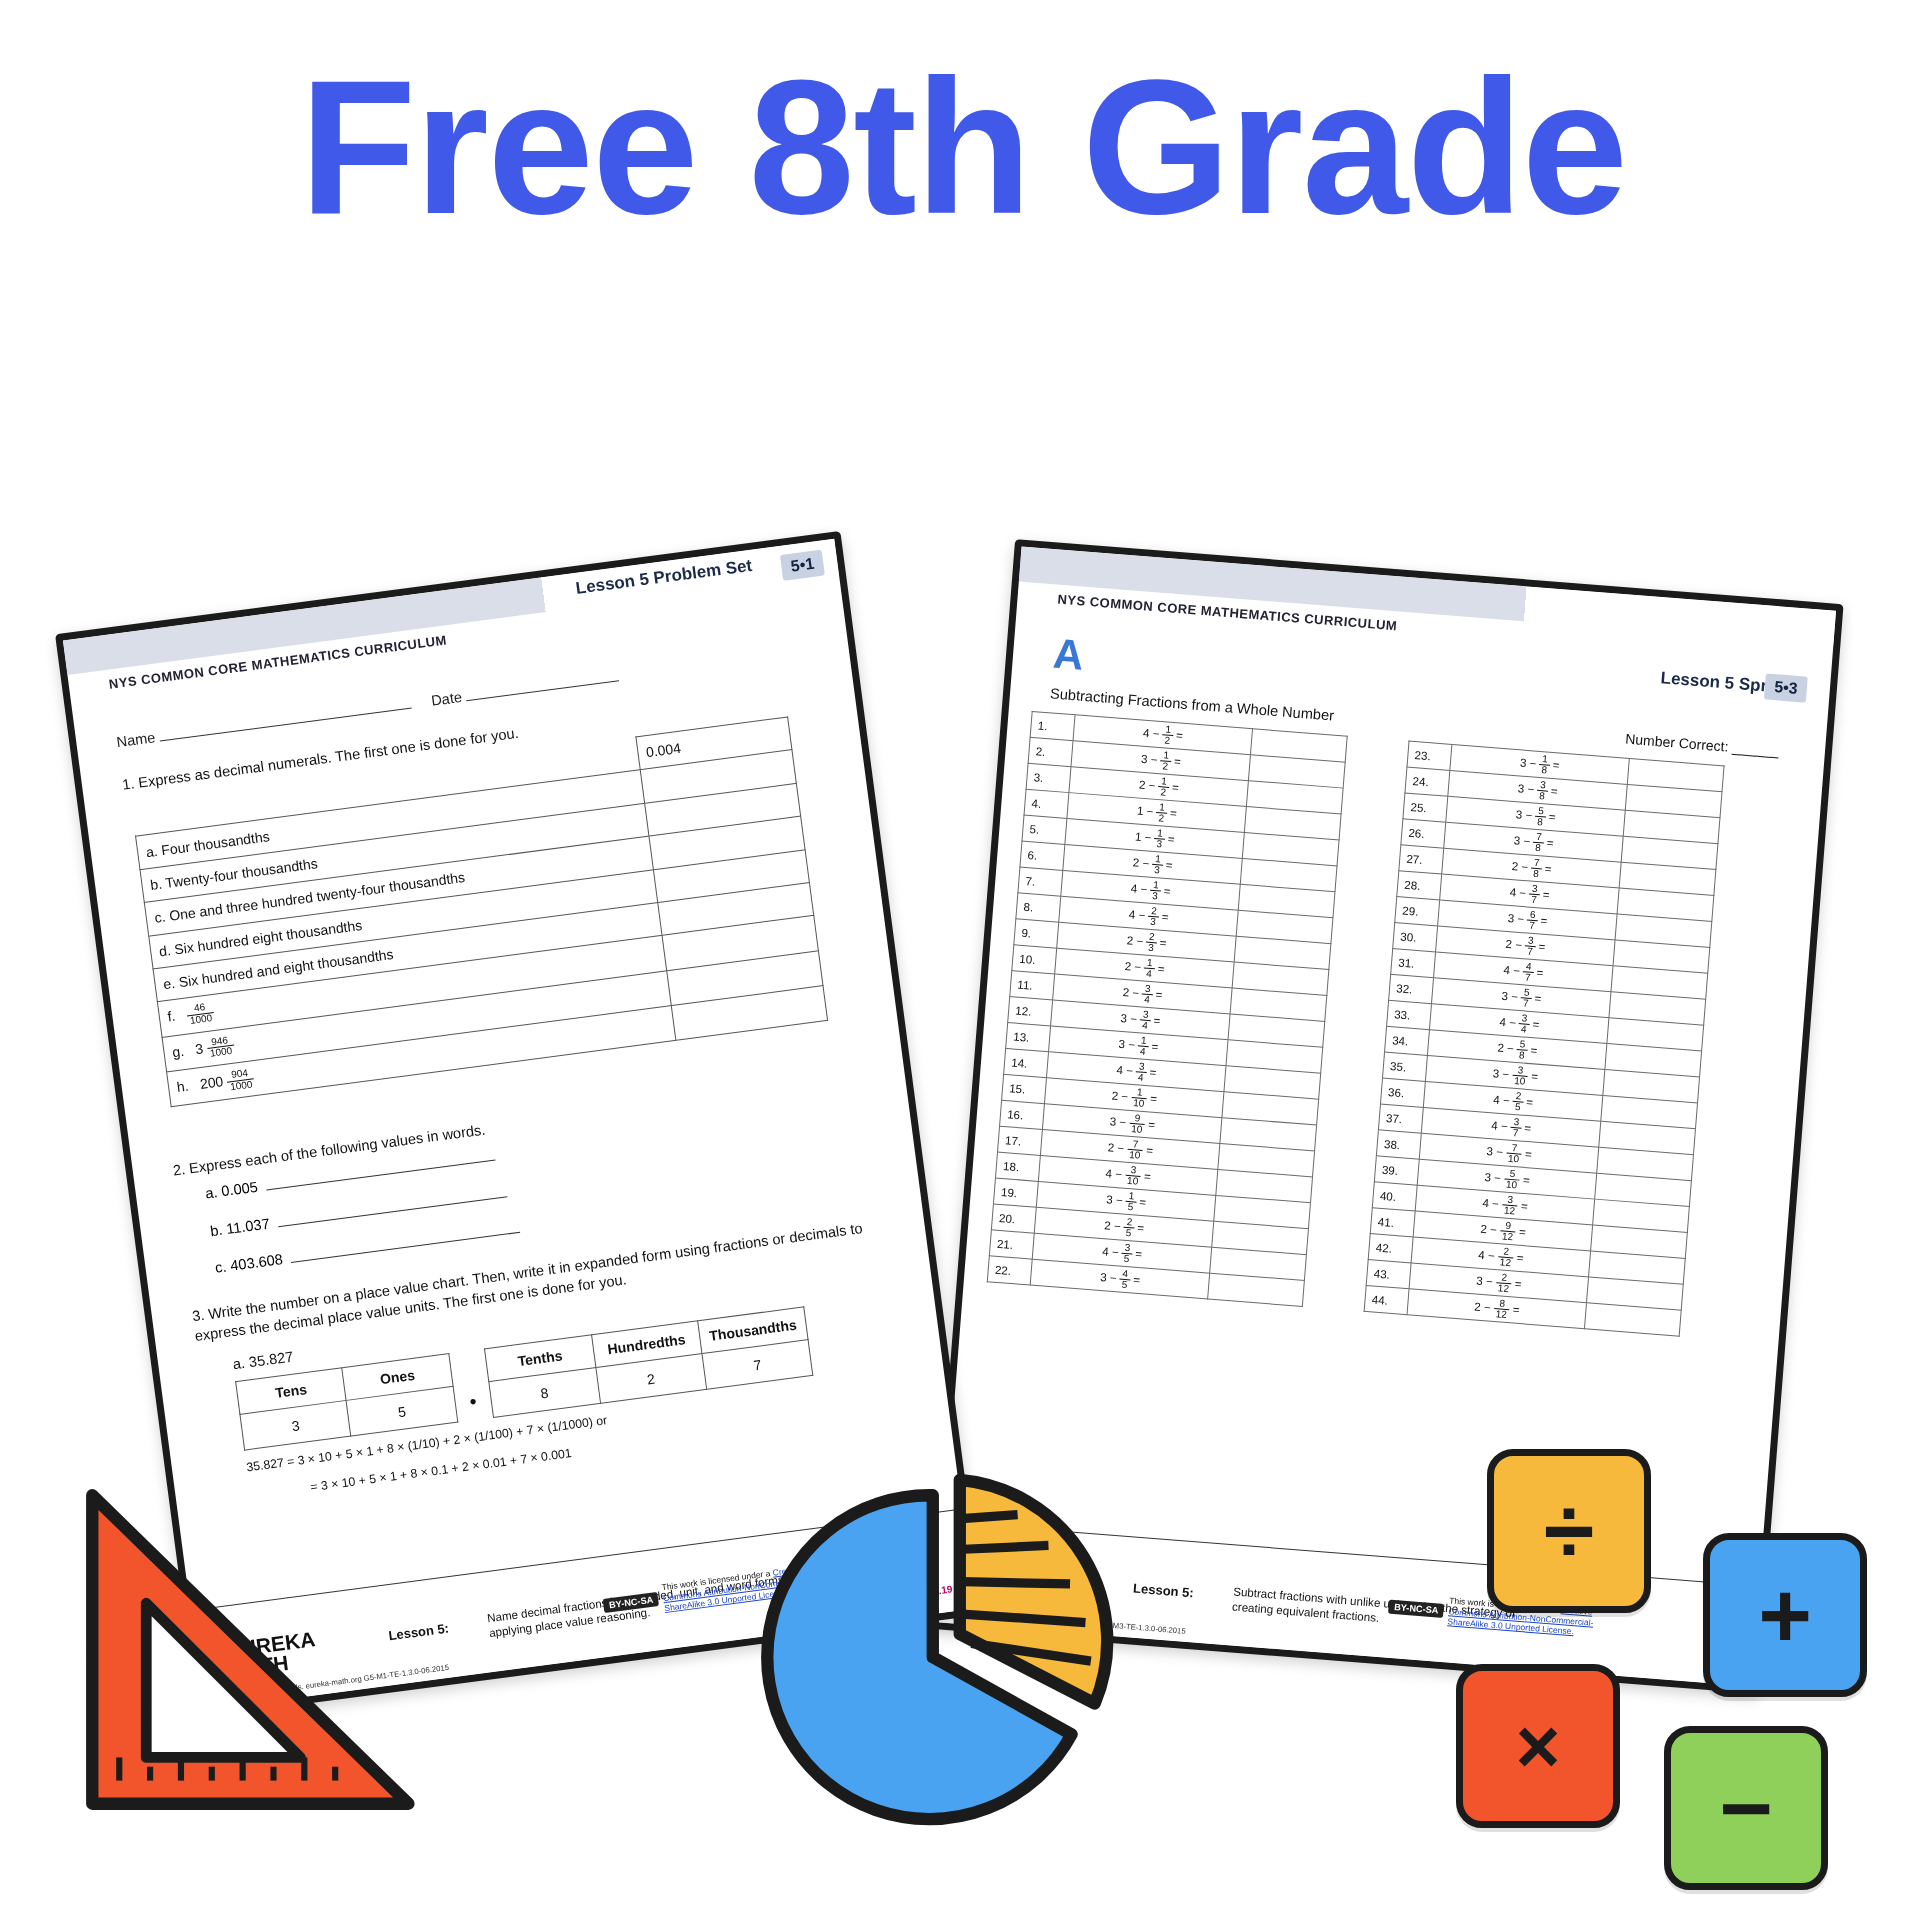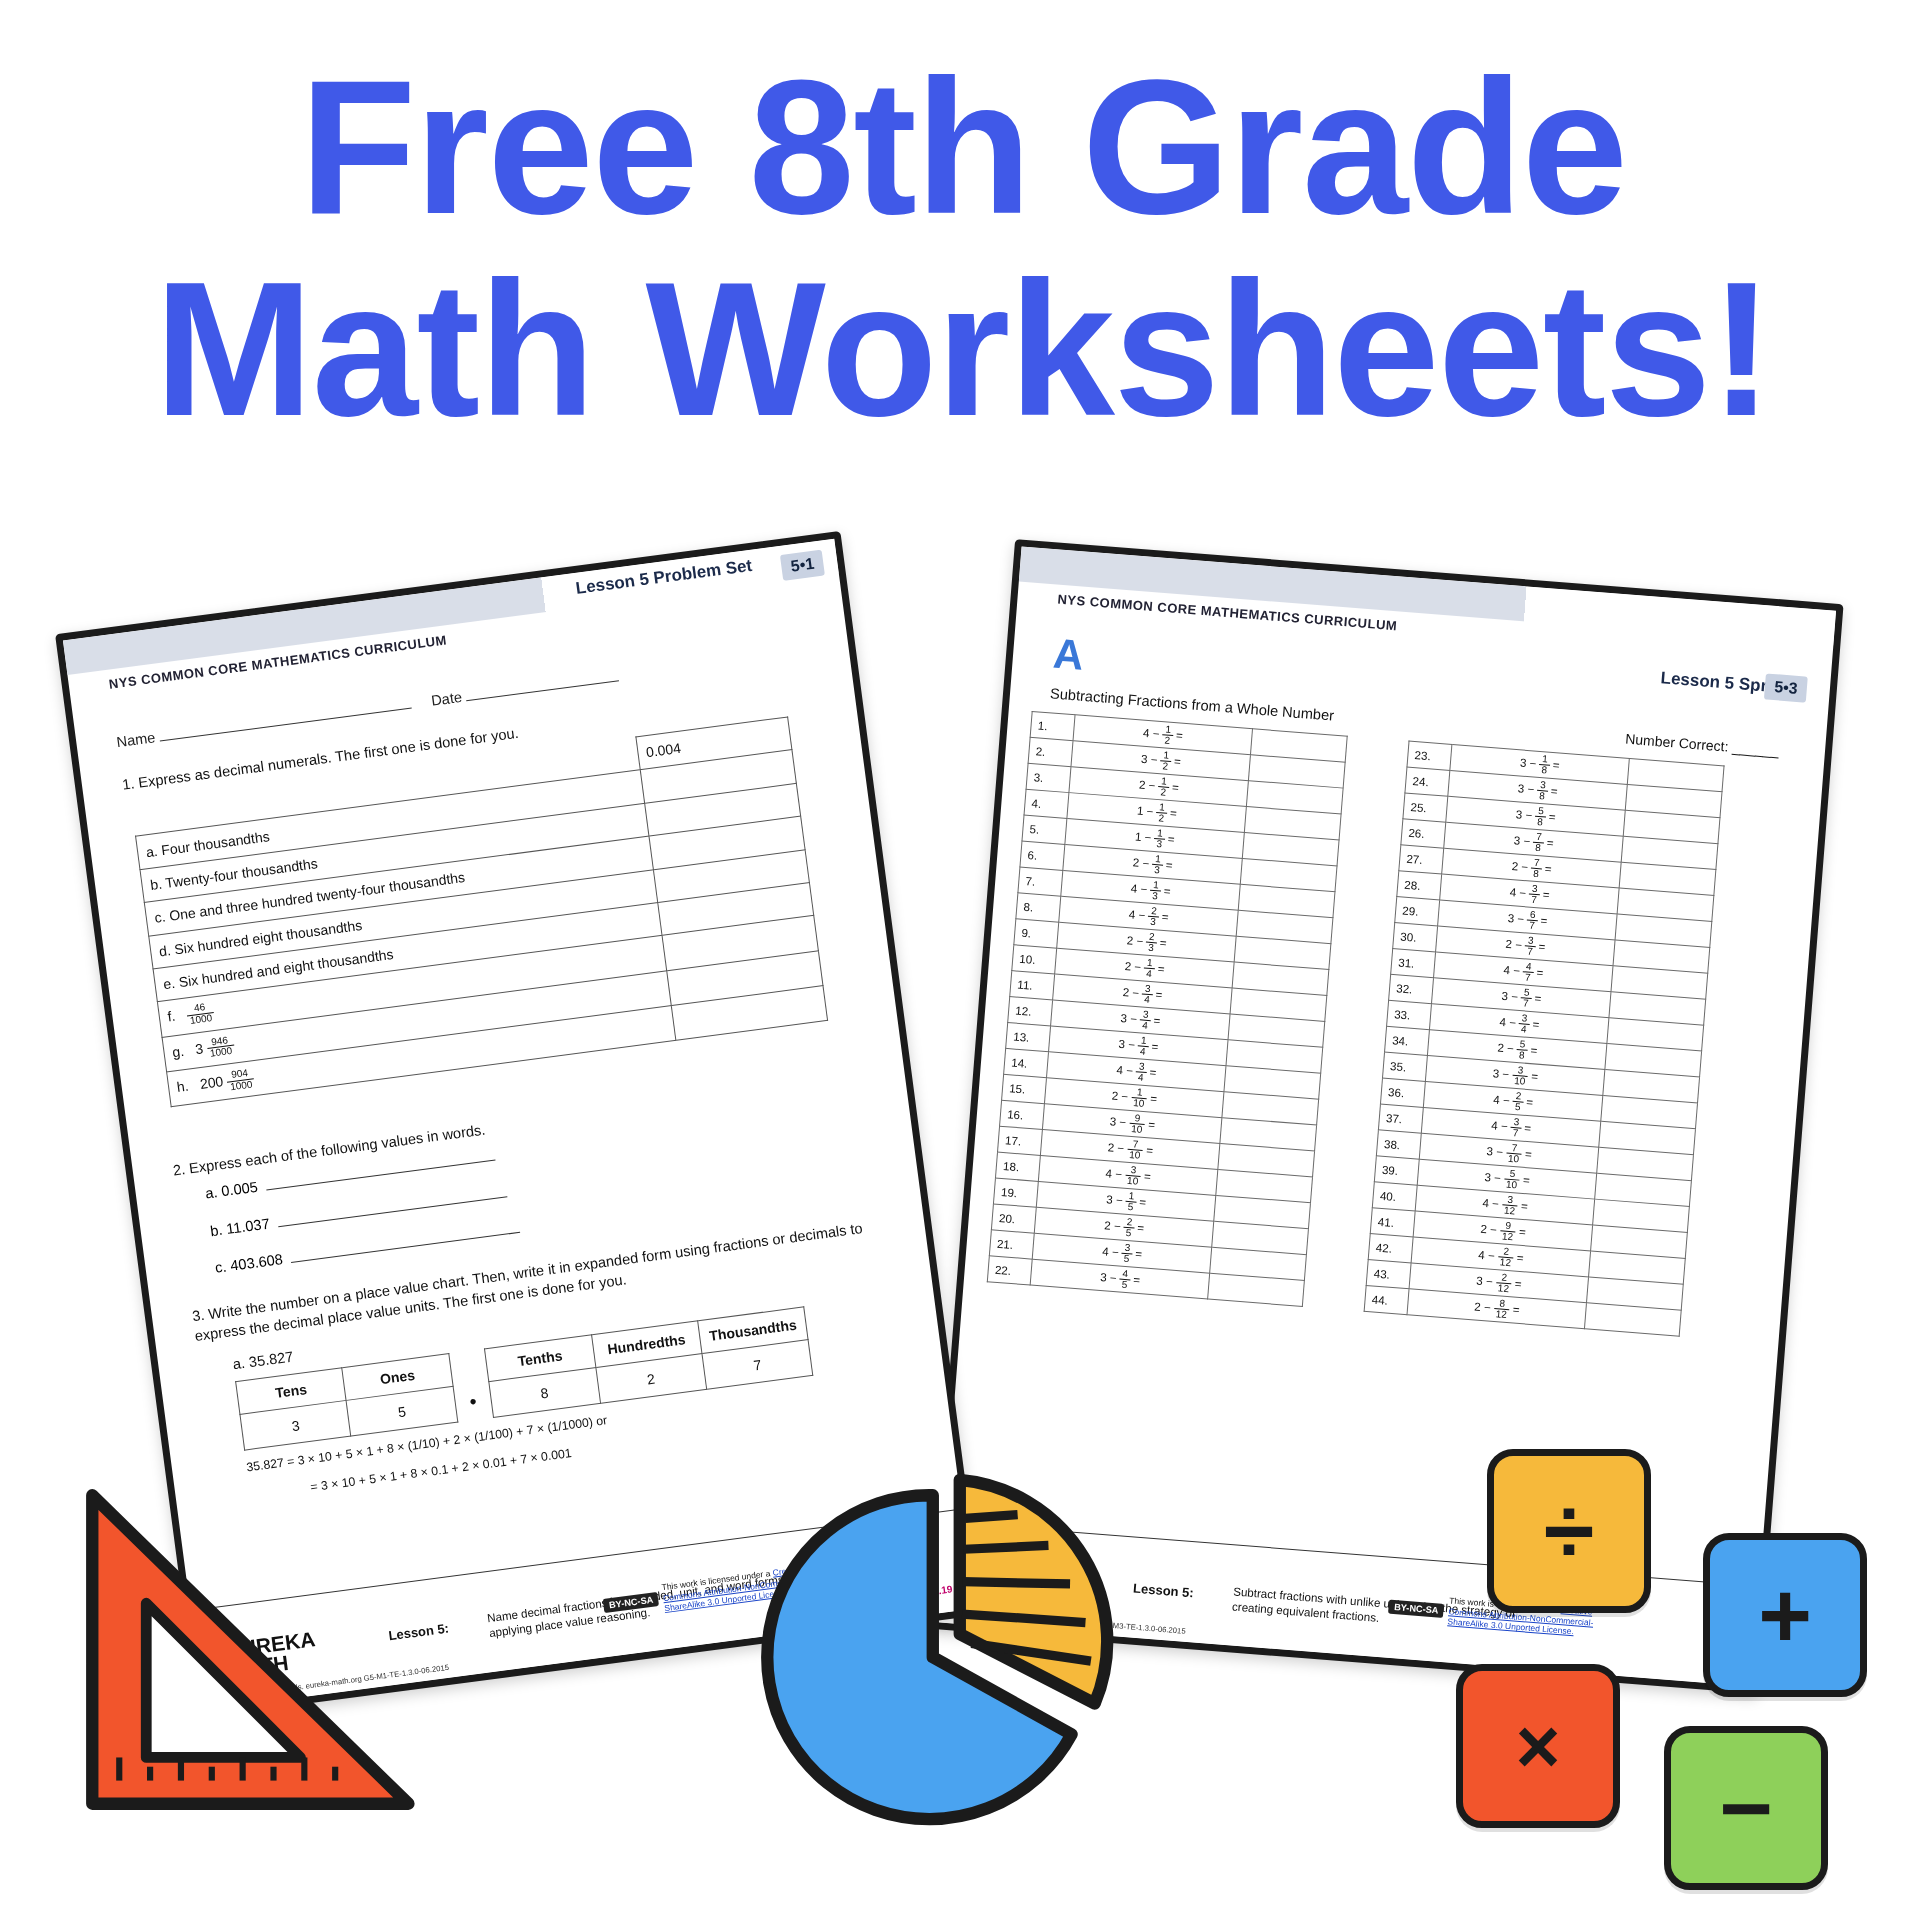--- a/index.html
+++ b/index.html
@@ -100,21 +100,20 @@
   #op-times{left:1456px;top:1664px;width:150px;height:150px;background:#f2552c;}
   #op-minus{left:1664px;top:1726px;width:150px;height:150px;background:#8ed05a;}
   .opglyph{font-size:92px;font-weight:800;color:#1b1b1b;line-height:1;}
   .opglyph.sm{font-size:77px;}
 </style>
 </head>
 <body>
 
 <div class="hero">
   <span class="l1">Free 8th Grade</span>
-  <span class="l2">Math Worksheets!</span>
 </div>
 
 <div class="sheet" id="sheet-right">
   <div class="hdr-band"></div>
   <div class="hdr-text">NYS COMMON CORE MATHEMATICS CURRICULUM</div>
   <div class="hdr-right" style="top:71px;">Lesson 5 Sprint</div>
   <div class="hdr-badge" style="top:68px;right:23px;">5•3</div>
 
   <div class="sprintA">A</div>
   <div class="sprint-sub">Subtracting Fractions from a Whole Number</div>

